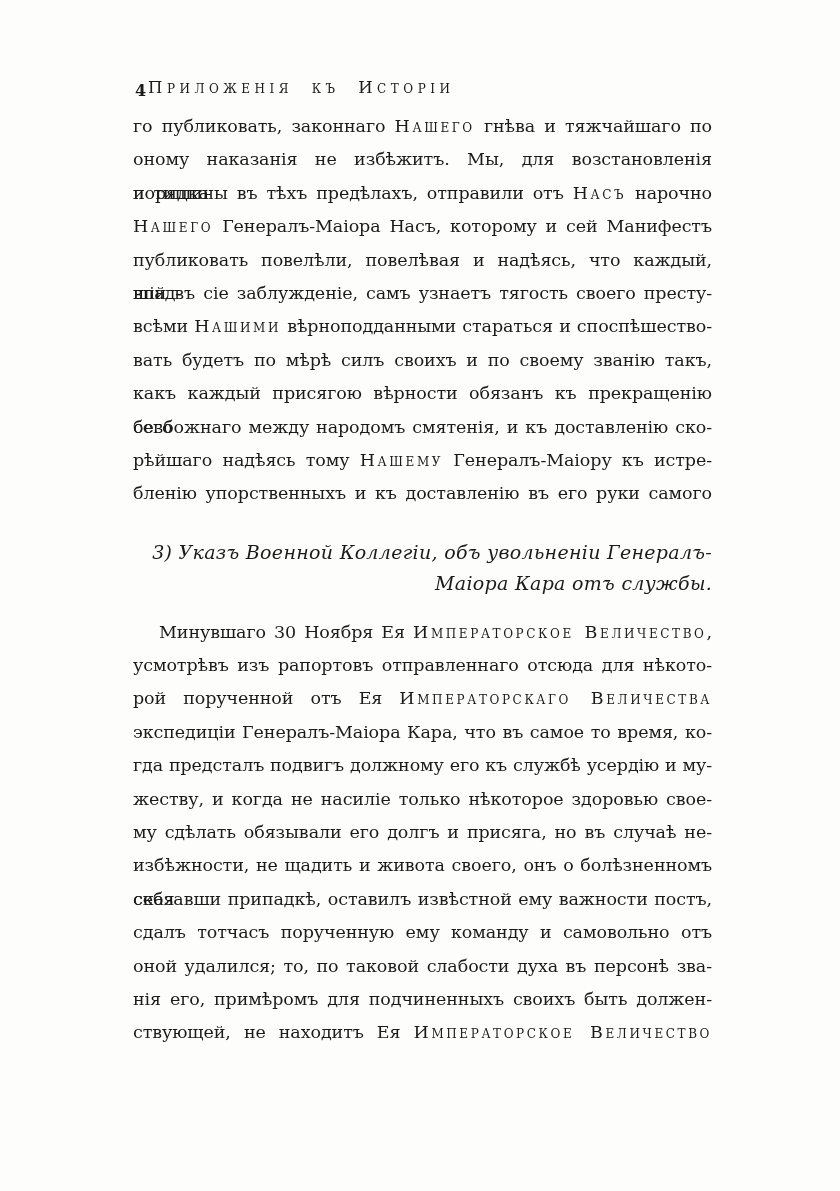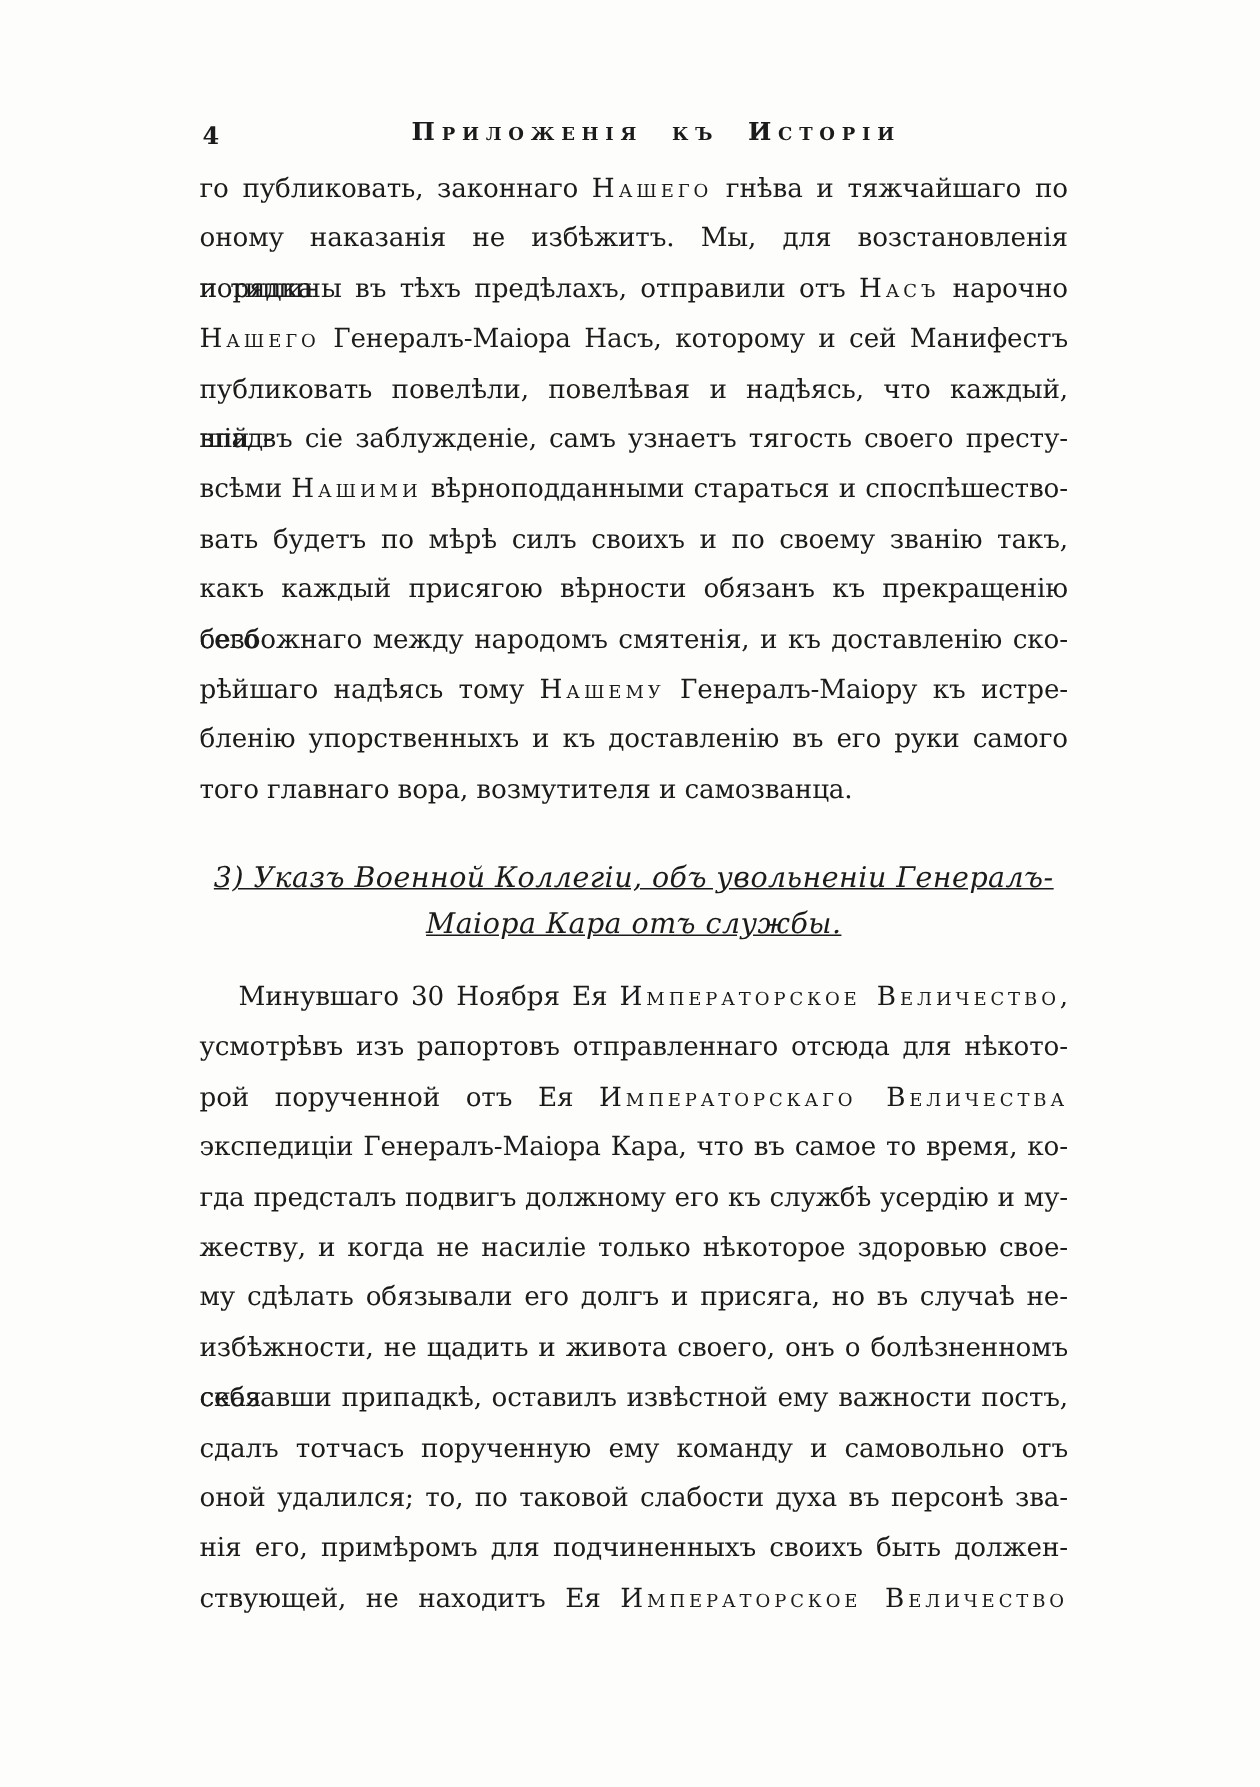--- a/index.html
+++ b/index.html
@@ -19,23 +19,23 @@
     top: 78px; left: 133px; width: 579px;
     height: 24px;
   }
   .pagenum {
     position: absolute; left: 2px; top: 3px;
     font-size: 16px; font-weight: bold;
     letter-spacing: 0.5px;
   }
   .runtitle {
     position: relative; left: 15px;
-    text-align: center;
+    text-align: left;
     font-variant: small-caps;
-    font-weight: bold;
+    font-weight: normal;
     font-size: 16.5px;
     letter-spacing: 4.5px;
     word-spacing: 9px;
   }
   .content {
     position: absolute;
     top: 110px; left: 133px; width: 579px;
     font-size: 17.5px;
     letter-spacing: -0.1px;
   }
@@ -60,23 +60,22 @@
   }
   .heading {
     margin-top: 26px;
     margin-bottom: 17px;
     font-style: italic;
     font-size: 19px;
     letter-spacing: 0.3px;
   }
   .heading .line {
     height: 31px; line-height: 31px;
-    text-align: center;
+    text-align: right;
     white-space: nowrap;
-    text-decoration: underline;
   }
 </style>
 </head>
 <body>
 
 <div class="page" style="background: rgb(253, 253, 252); color: rgb(27, 27, 27);">
 
   <div class="runhead">
     <span class="pagenum">4</span>
     <div class="runtitle">Приложенія къ Исторіи</div>
@@ -89,21 +88,20 @@
         <div class="line just"><span>и тишины въ тѣхъ предѣлахъ, отправили отъ </span><span class="sc">Насъ</span><span> нарочно</span></div>
         <div class="line just"><span class="sc">Нашего</span><span> Генералъ-Маіора Насъ, которому и сей Манифестъ</span></div>
         <div class="line just"><span>публиковать повелѣли, повелѣвая и надѣясь, что каждый, впад-</span></div>
         <div class="line just"><span>шій въ сіе заблужденіе, самъ узнаетъ тягость своего престу-</span></div>
         <div class="line just"><span>всѣми </span><span class="sc">Нашими</span><span> вѣрноподданными стараться и споспѣшество-</span></div>
         <div class="line just"><span>вать будетъ по мѣрѣ силъ своихъ и по своему званію такъ,</span></div>
         <div class="line just"><span>какъ каждый присягою вѣрности обязанъ къ прекращенію сего</span></div>
         <div class="line just"><span>безбожнаго между народомъ смятенія, и къ доставленію ско-</span></div>
         <div class="line just"><span>рѣйшаго надѣясь тому </span><span class="sc">Нашему</span><span> Генералъ-Маіору къ истре-</span></div>
         <div class="line just"><span>бленію упорственныхъ и къ доставленію въ его руки самого</span></div>
-        <div class="line lastline"><span>того главнаго вора, возмутителя и самозванца.</span></div>
       </div>
       <div class="heading">
         <div class="line"><span>3) Указъ Военной Коллегіи, объ увольненіи Генералъ-</span></div>
         <div class="line"><span>Маіора Кара отъ службы.</span></div>
       </div>
       <div class="para">
         <div class="line just indent"><span>Минувшаго 30 Ноября Ея </span><span class="sc">Императорское Величество</span><span>,</span></div>
         <div class="line just"><span>усмотрѣвъ изъ рапортовъ отправленнаго отсюда для нѣкото-</span></div>
         <div class="line just"><span>рой порученной отъ Ея </span><span class="sc">Императорскаго Величества</span></div>
         <div class="line just"><span>экспедиціи Генералъ-Маіора Кара, что въ самое то время, ко-</span></div>

